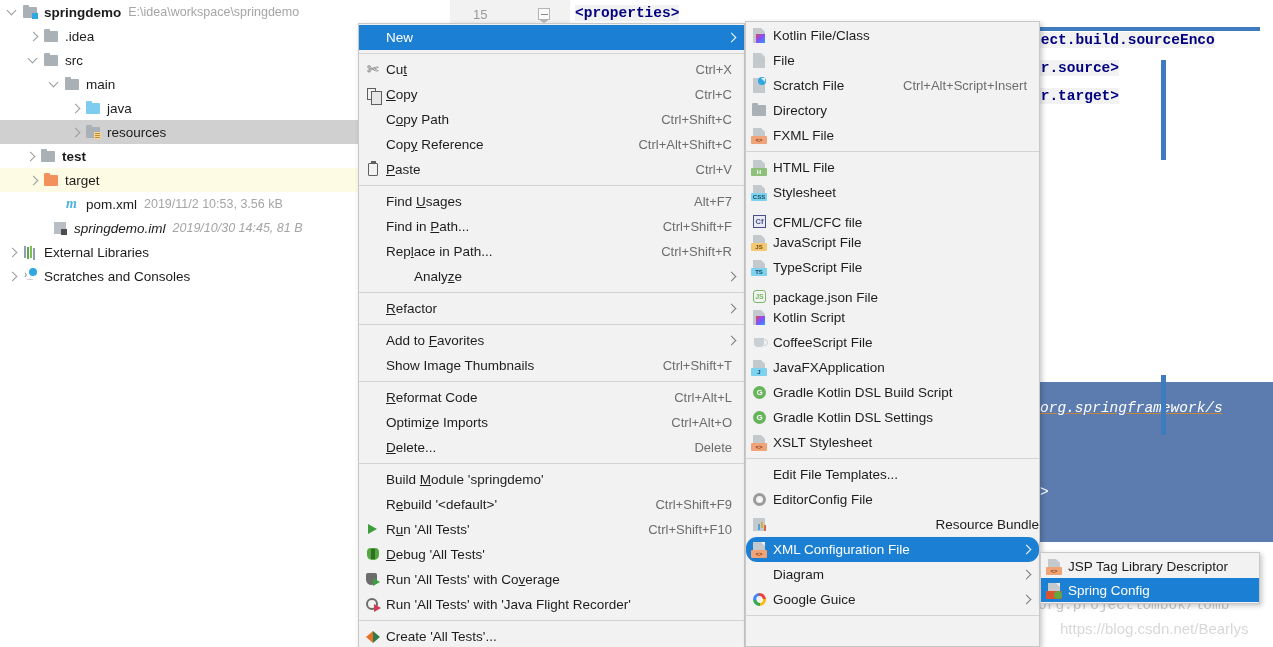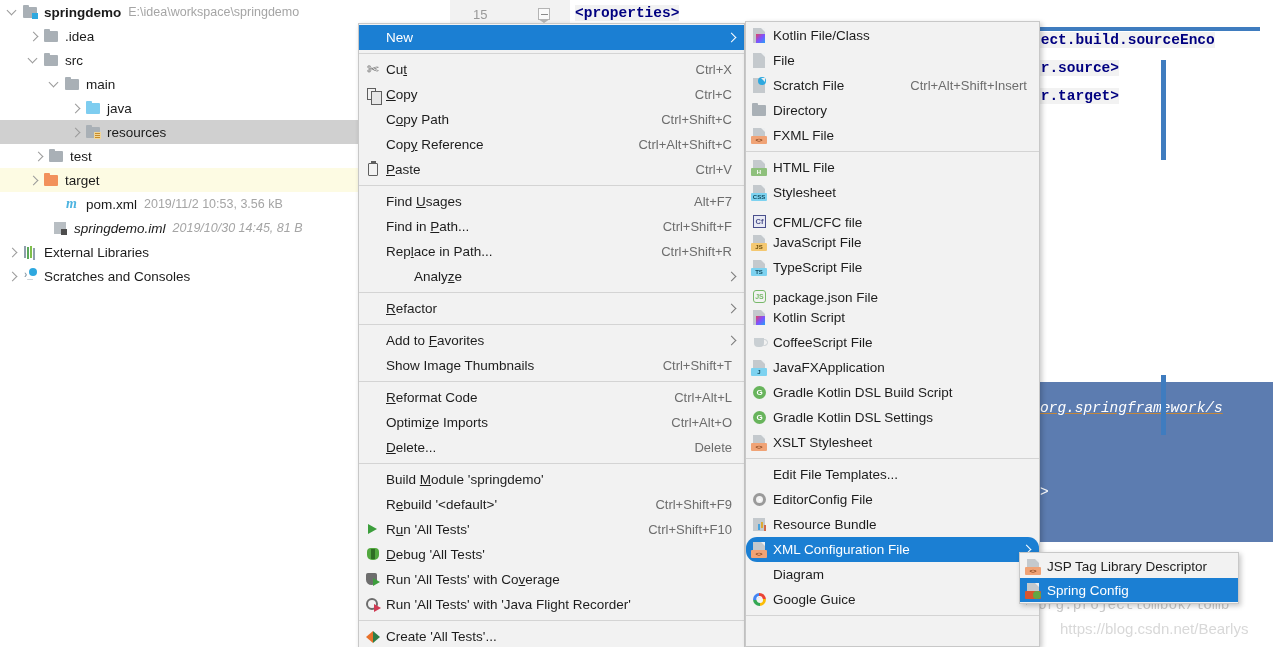--- a/index.html
+++ b/index.html
@@ -367,21 +367,21 @@
       </div>
       <div class="tree-row selected" style="padding-left: 69px;">
         <span class="twisty right"></span>
         <span class="ficon">
           <span class="folder">
             <span class="badge-lines"></span>
           </span>
         </span>
         <span class="tlabel">resources</span>
       </div>
-      <div class="tree-row" style="padding-left: 32px;">
+      <div class="tree-row" style="padding-left: 24px; font-weight: bold;">
         <span class="twisty right"></span>
         <span class="ficon">
           <span class="folder"></span>
         </span>
         <span class="tlabel">test</span>
       </div>
       <div class="tree-row highlight" style="padding-left: 27px;">
         <span class="twisty right"></span>
         <span class="ficon">
           <span class="folder orange"></span>
@@ -571,21 +571,21 @@
         </span>
         <span class="mlabel">File</span>
       </div>
       <div class="mi" style="height: 25px;">
         <span class="micon">
           <span class="docshape">
             <span class="clockmark"></span>
           </span>
         </span>
         <span class="mlabel">Scratch File</span>
-        <span class="maccel">Ctrl+Alt+Shift+Insert</span>
+        <span class="maccel">Ctrl+Alt+Script+Insert</span>
       </div>
       <div class="mi" style="height: 25px;">
         <span class="micon">
           <span class="folder"></span>
         </span>
         <span class="mlabel">Directory</span>
       </div>
       <div class="mi" style="height: 25px;">
         <span class="micon">
           <span class="docshape"></span>
@@ -678,21 +678,21 @@
       <div class="mi" style="height: 25px;">
         <span class="micon"></span>
         <span class="mlabel">Edit File Templates...</span>
       </div>
       <div class="mi" style="height: 25px;">
         <span class="micon">
           <span class="gearicon"></span>
         </span>
         <span class="mlabel">EditorConfig File</span>
       </div>
-      <div class="mi" style="height: 25px;">
+      <div class="mi" style="height: 25px; justify-content: space-between;">
         <span class="micon">
           <span class="resbundle"></span>
         </span>
         <span class="mlabel">Resource Bundle</span>
       </div>
       <div class="mi sel" style="height: 25px; border-radius: 11px;">
         <span class="micon">
           <span class="docshape"></span>
           <span class="tagband" style="background:#f0a376;color:#7a3b14;">&lt;&gt;</span>
         </span>
@@ -708,21 +708,21 @@
         <span class="micon">
           <span class="gicon">G</span>
         </span>
         <span class="mlabel">Google Guice</span>
         <span class="arrow"></span>
       </div>
       <div class="msep"></div>
       <div class="mi" style="height: 25px;"></div>
     </div>
 
-  <div class="menu" id="xml-submenu" style="left:1019px; top:552px; width:220px; height:52px;">
+  <div class="menu" id="xml-submenu" style="left:1040px; top:552px; width:220px; height:52px;">
       <div class="mi" style="height: 24px;">
         <span class="micon">
           <span class="docshape"></span>
           <span class="tagband" style="background:#f0a376;color:#7a3b14;">&lt;&gt;</span>
         </span>
         <span class="mlabel">JSP Tag Library Descriptor</span>
       </div>
       <div class="mi sel" style="height: 24px;">
         <span class="micon">
           <span class="docshape"></span>

